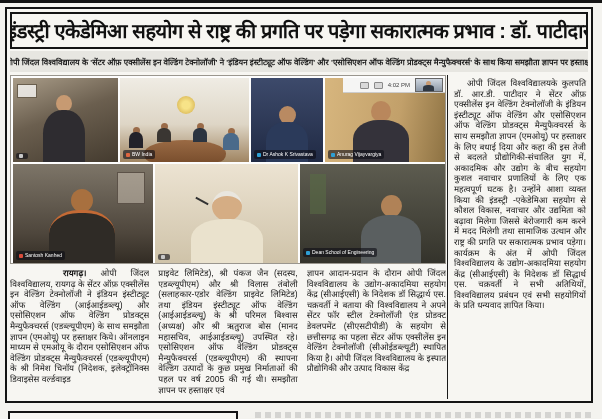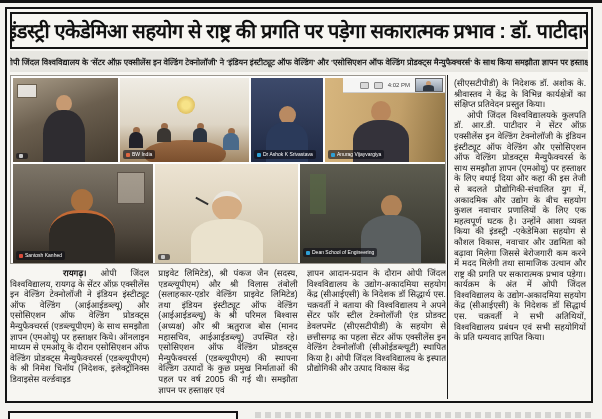--- a/index.html
+++ b/index.html
@@ -195,21 +195,20 @@
       </div>
       <div class="bcol">
         <p>प्राइवेट लिमिटेड), श्री पंकज जैन (सदस्य, एडब्ल्यूपीएम) और श्री विलास तंबोली (सलाहकार-एडोर वेल्डिंग प्राइवेट लिमिटेड) तथा इंडियन इंस्टीट्यूट ऑफ वेल्डिंग (आईआईडब्ल्यू) के श्री परिमल बिश्वास (अध्यक्ष) और श्री ऋतुराज बोस (मानद महासचिव, आईआईडब्ल्यू) उपस्थित रहे। एसोसिएशन ऑफ वेल्डिंग प्रोडक्ट्स मैन्युफैक्चरर्स (एडब्ल्यूपीएम) की स्थापना वेल्डिंग उत्पादों के कुछ प्रमुख निर्माताओं की पहल पर वर्ष 2005 की गई थी। समझौता ज्ञापन पर हस्ताक्षर एवं</p>
       </div>
       <div class="bcol">
         <p>ज्ञापन आदान-प्रदान के दौरान ओपी जिंदल विश्वविद्यालय के उद्योग-अकादमिया सहयोग केंद्र (सीआईएसी) के निदेशक डॉ सिद्धार्थ एस. चक्रवर्ती ने बताया की विश्वविद्यालय ने अपने सेंटर फॉर स्टील टेक्नोलॉजी एंड प्रोडक्ट डेवलपमेंट (सीएसटीपीडी) के सहयोग से छत्तीसगढ़ का पहला सेंटर ऑफ एक्सीलेंस इन वेल्डिंग टेक्नोलॉजी (सीओईडब्ल्यूटी) स्थापित किया है। ओपी जिंदल विश्वविद्यालय के इस्पात प्रौद्योगिकी और उत्पाद विकास केंद्र</p>
       </div>
     </div>
 
     <div class="col-right">
-      <p>(सीएसटीपीडी) के निदेशक डॉ. अशोक के. श्रीवास्तव ने केंद्र के विभिन्न कार्यक्षेत्रों का संक्षिप्त प्रतिवेदन प्रस्तुत किया।</p>
       <p class="indent">ओपी जिंदल विश्वविद्यालयके कुलपति डॉ. आर.डी. पाटीदार ने सेंटर ऑफ़ एक्सीलेंस इन वेल्डिंग टेक्नोलॉजी के इंडियन इंस्टीट्यूट ऑफ वेल्डिंग और एसोसिएशन ऑफ वेल्डिंग प्रोडक्ट्स मैन्युफैक्चरर्स के साथ समझौता ज्ञापन (एमओयू) पर हस्ताक्षर के लिए बधाई दिया और कहा की इस तेजी से बदलते प्रौद्योगिकी-संचालित युग में, अकादमिक और उद्योग के बीच सहयोग कुशल नवाचार प्रणालियों के लिए एक महत्वपूर्ण घटक है। उन्होंने आशा व्यक्त किया की इंडस्ट्री -एकेडेमिआ सहयोग से कौशल विकास, नवाचार और उद्यमिता को बढ़ावा मिलेगा जिससे बेरोजगारी कम करने में मदद मिलेगी तथा सामाजिक उत्थान और राष्ट्र की प्रगति पर सकारात्मक प्रभाव पड़ेगा। कार्यक्रम के अंत में ओपी जिंदल विश्वविद्यालय के उद्योग-अकादमिया सहयोग केंद्र (सीआईएसी) के निदेशक डॉ सिद्धार्थ एस. चक्रवर्ती ने सभी अतिथियों, विश्वविद्यालय प्रबंधन एवं सभी सहयोगियों के प्रति धन्यवाद ज्ञापित किया।</p>
     </div>
 
   </div>
 
   <div class="next-box"></div>
   <div class="bleed"></div>
 </div>
 
 </body></html>

